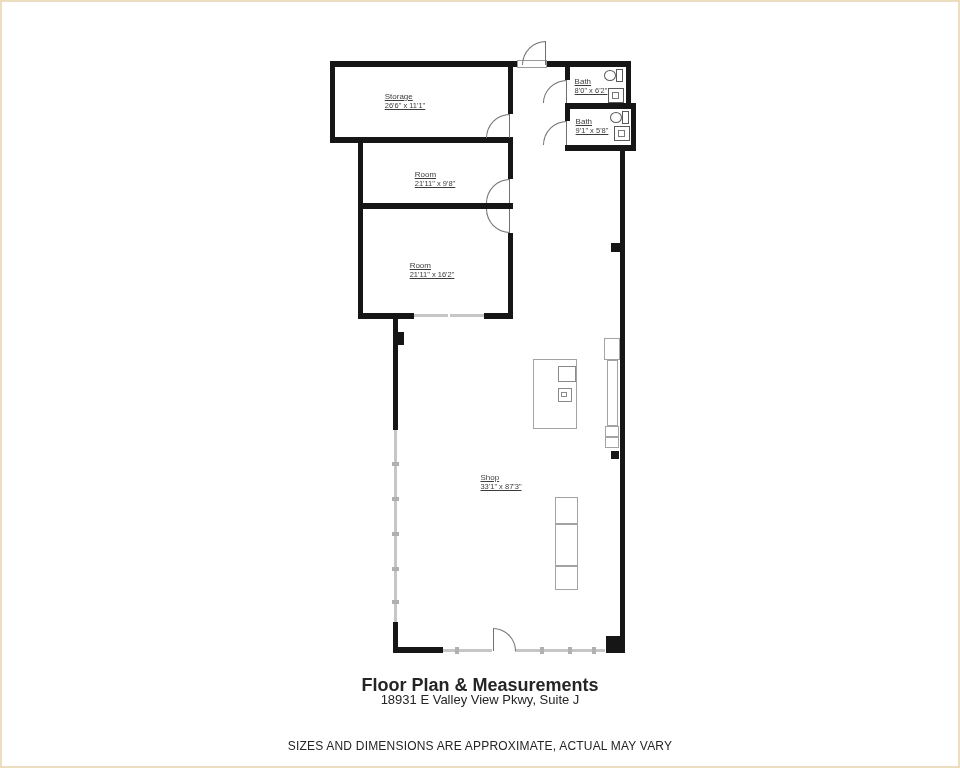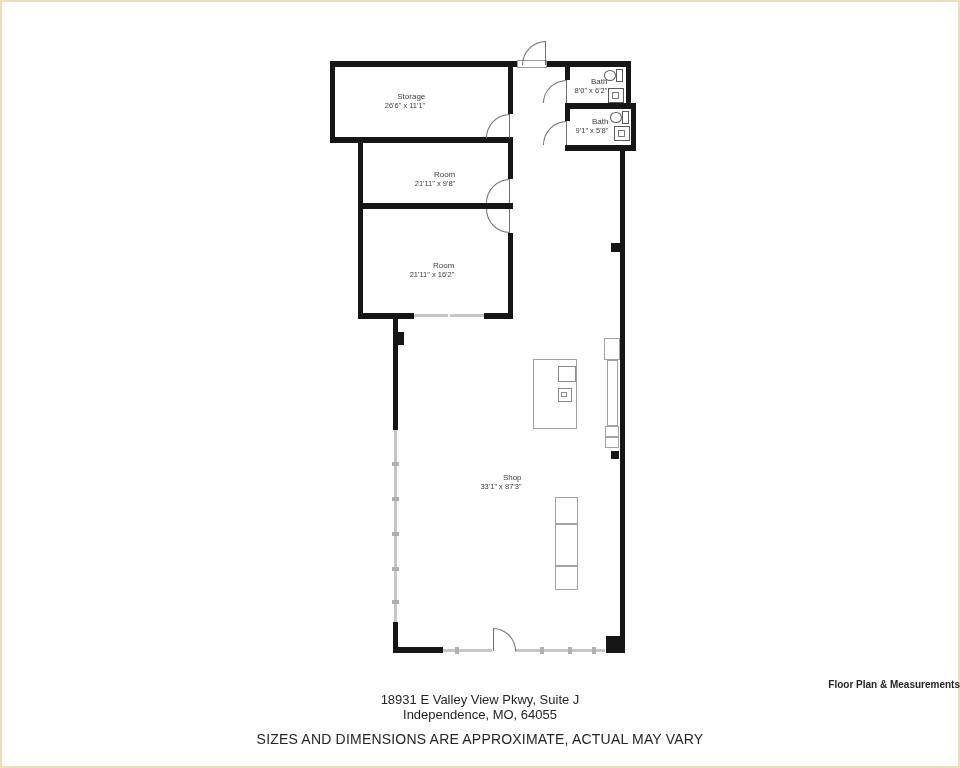--- a/index.html
+++ b/index.html
@@ -23,27 +23,27 @@
             border-right:1px solid #707070; border-top-left-radius:100% 100%; }
   .arc-bl { border-bottom:1px solid #707070; border-left:1px solid #707070;
             border-right:1px solid #707070; border-bottom-left-radius:100% 100%; }
   .arc-tr { border-top:1px solid #707070; border-right:1px solid #707070;
             border-left:1px solid #707070; border-top-right-radius:100% 100%; }
   .slab { position:absolute; background:#fff; border:1px solid #9a9a9a; }
   .bowl { position:absolute; border:1px solid #5a5a5a; border-radius:50%; background:#fff; }
   .tank { position:absolute; border:1px solid #5a5a5a; background:#fff; }
   .sink { position:absolute; border:1px solid #5a5a5a; background:#fff; }
   .sink-in { position:absolute; border:1px solid #787878; background:#fff; }
-  .rlabel { position:absolute; transform:translateX(-50%); text-align:right;
-            font-size:8px; line-height:8px; color:#3c3c3c; white-space:nowrap; }
+  .rlabel { position:absolute; transform:translateX(-50%); text-align:left;
+            font-size:8px; line-height:8px; color:#3c3c3c; white-space:nowrap;text-decoration:underline; }
   .rlabel .dims { margin-top:1px; font-size:7.5px; }
   .footer { position:absolute; left:0; width:100%; top:677px; text-align:center; color:#252525; }
-  .footer .title { font-size:10px; font-weight:700; line-height:16px;text-align:right; }
+  .footer .title { font-size:18px; font-weight:700; line-height:16px; }
   .footer .addr  { font-size:13px; line-height:14.5px; }
-  .footer .disc  { margin-top:9px; font-size:14px; letter-spacing:.2px; }
+  .footer .disc  { margin-top:31px; font-size:12px; letter-spacing:.2px; }
 </style>
 </head>
 <body>
 
 <div class="frame"></div>
 
 <div class="plan">
 
   <div class="wall" style="left:330px;top:61px;width:188px;height:6px"></div>
   <div class="wall" style="left:547px;top:61px;width:84px;height:6px"></div>
@@ -145,15 +145,14 @@
   </div>
   <div class="rlabel" style="left:501px;top:474px">
     <div>Shop</div>
     <div class="dims">33'1" x 87'3"</div>
   </div>
 </div>
 
 <div class="footer">
   <div class="title">Floor Plan &amp; Measurements</div>
   <div class="addr">18931 E Valley View Pkwy, Suite J</div>
-  <div class="addr">Independence, MO, 64055</div>
   <div class="disc">SIZES AND DIMENSIONS ARE APPROXIMATE, ACTUAL MAY VARY</div>
 </div>
 
 </body></html>

